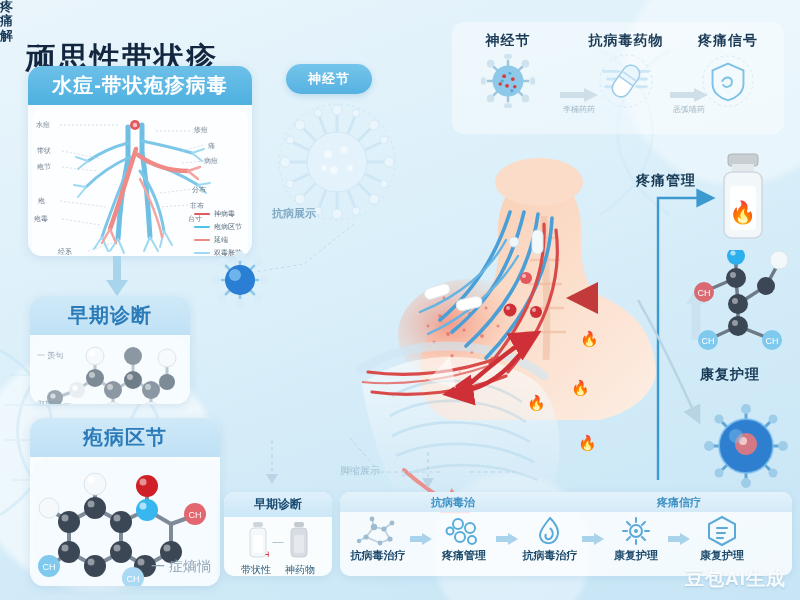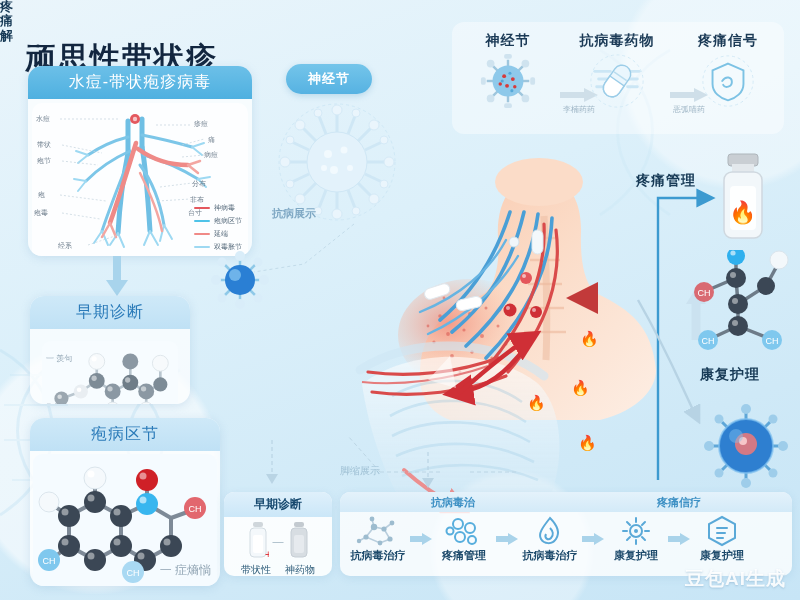--- a/index.html
+++ b/index.html
@@ -31,21 +31,21 @@
   }
 
   
   .card {
     position: absolute; background: rgba(255,255,255,.72);
     border-radius: 14px; box-shadow: 0 2px 10px rgba(110,160,200,.22);
     overflow: hidden;
   }
   .card-head {
     background: linear-gradient(180deg,#6cc0e8,#4fb0e0);
-    color:#fff; font-size:16px; font-weight:400; text-align:center;
+    color:#fff; font-size:20px; font-weight:700; text-align:center;
     padding:6px 0; letter-spacing:1px;
   }
   .card-head.pale {
     background: linear-gradient(180deg,#cfe9f8,#bfe1f5);
     color:#2b7bb9;
   }
   .card-body { position:relative; background:rgba(255,255,255,.9); }
 
   
   #vzv-card { left: 28px; top: 66px; width: 224px; height: 190px; }
@@ -75,21 +75,21 @@
     background:rgba(255,255,255,.42); border-radius:12px;
   }
   .flow-item { position:absolute; text-align:center; width:92px; }
   .flow-title { font-size:14px; font-weight:700; color:#1b3a56; letter-spacing:1px;}
   .flow-icon { height:62px; display:flex; align-items:center; justify-content:center; }
   .flow-arrow { position:absolute; top:66px; width:38px; height:14px;}
   .flow-sub { position:absolute; top:82px; font-size:8px; color:#9fb6c6; width:54px; text-align:center;}
 
   
   #early-card { left:30px; top:296px; width:160px; height:108px; }
-  #early-card .card-body { height:78px; margin:12px; border-radius:9px; background:#f7fcff; }
+  #early-card .card-body { height:78px; margin:3px; border-radius:9px; background:#f7fcff; }
   #relief-card { left:30px; top:418px; width:190px; height:168px; }
   #relief-card .card-body { height:138px; margin:3px; border-radius:9px; background:#f5fbff; }
 
   
   .body-art { position:absolute; left:300px; top:120px; width:420px; height:400px; }
 
   
   .side-lbl { position:absolute; font-size:14px; font-weight:700; color:#173a56; letter-spacing:1px;}
   #pain-mgmt-lbl { left:636px; top:172px; }
   #rehab-lbl     { left:700px; top:366px; }
@@ -379,21 +379,21 @@
           </g>
       </svg>
     </div>
   </div>
 
   <svg class="flow-arrow" style="left:108px;">
     <path d="M0,4 L24,4 L24,0 L38,7 L24,14 L24,10 L0,10 Z" fill="#cfdfe9"></path>
   </svg>
   <div class="flow-sub" style="left:100px;">李楠药药</div>
 
-  <div class="flow-item" style="left:119px; top:10px;">
+  <div class="flow-item" style="left:128px; top:10px;">
     <div class="flow-title">抗病毒药物</div>
     <div class="flow-icon">
       <svg viewBox="0 0 70 60" width="68" height="58">
         <circle cx="35" cy="30" r="27" fill="none" stroke="#d2e9f6" stroke-width="1" stroke-dasharray="3 3"></circle>
         <g stroke="#cbe6f5" stroke-width="3" stroke-linecap="round">
           <line x1="12" y1="20" x2="28" y2="20"></line>
             <line x1="16" y1="28" x2="26" y2="28"></line>
           <line x1="44" y1="20" x2="58" y2="20"></line>
             <line x1="46" y1="28" x2="56" y2="28"></line>
           <line x1="14" y1="36" x2="24" y2="36"></line>
@@ -660,21 +660,21 @@
         <circle cx="16" cy="106" r="11" fill="#7fc8ee"></circle>
         <circle cx="162" cy="54" r="11" fill="#e2676e"></circle>
         <circle cx="100" cy="118" r="11" fill="#a9d9f3"></circle>
       </g>
       <g font-size="9" fill="#ffffff" font-family="Liberation Sans" text-anchor="middle">
         <text x="16" y="110">CH</text>
           <text x="162" y="58">CH</text>
           <text x="100" y="122">CH</text>
       </g>
     </svg>
-    <div style="position:absolute;right:6px;bottom:13px;font-size:12px;color:#8fa3b2;">一 症熵惝</div>
+    <div style="position:absolute;right:6px;bottom:22px;font-size:14px;color:#8fa3b2;">一 症熵惝</div>
   </div>
 </div>
 
 <div class="side-lbl" id="pain-mgmt-lbl">疼痛管理</div>
 <div id="pain-relief-lbl">疼痛解</div>
 <div class="side-lbl" id="rehab-lbl">康复护理</div>
 
 <svg style="position:absolute;left:520px;top:180px;width:230px;height:300px">
   <defs>
     <marker id="ahb" markerWidth="8" markerHeight="8" refX="4" refY="4" orient="auto">

